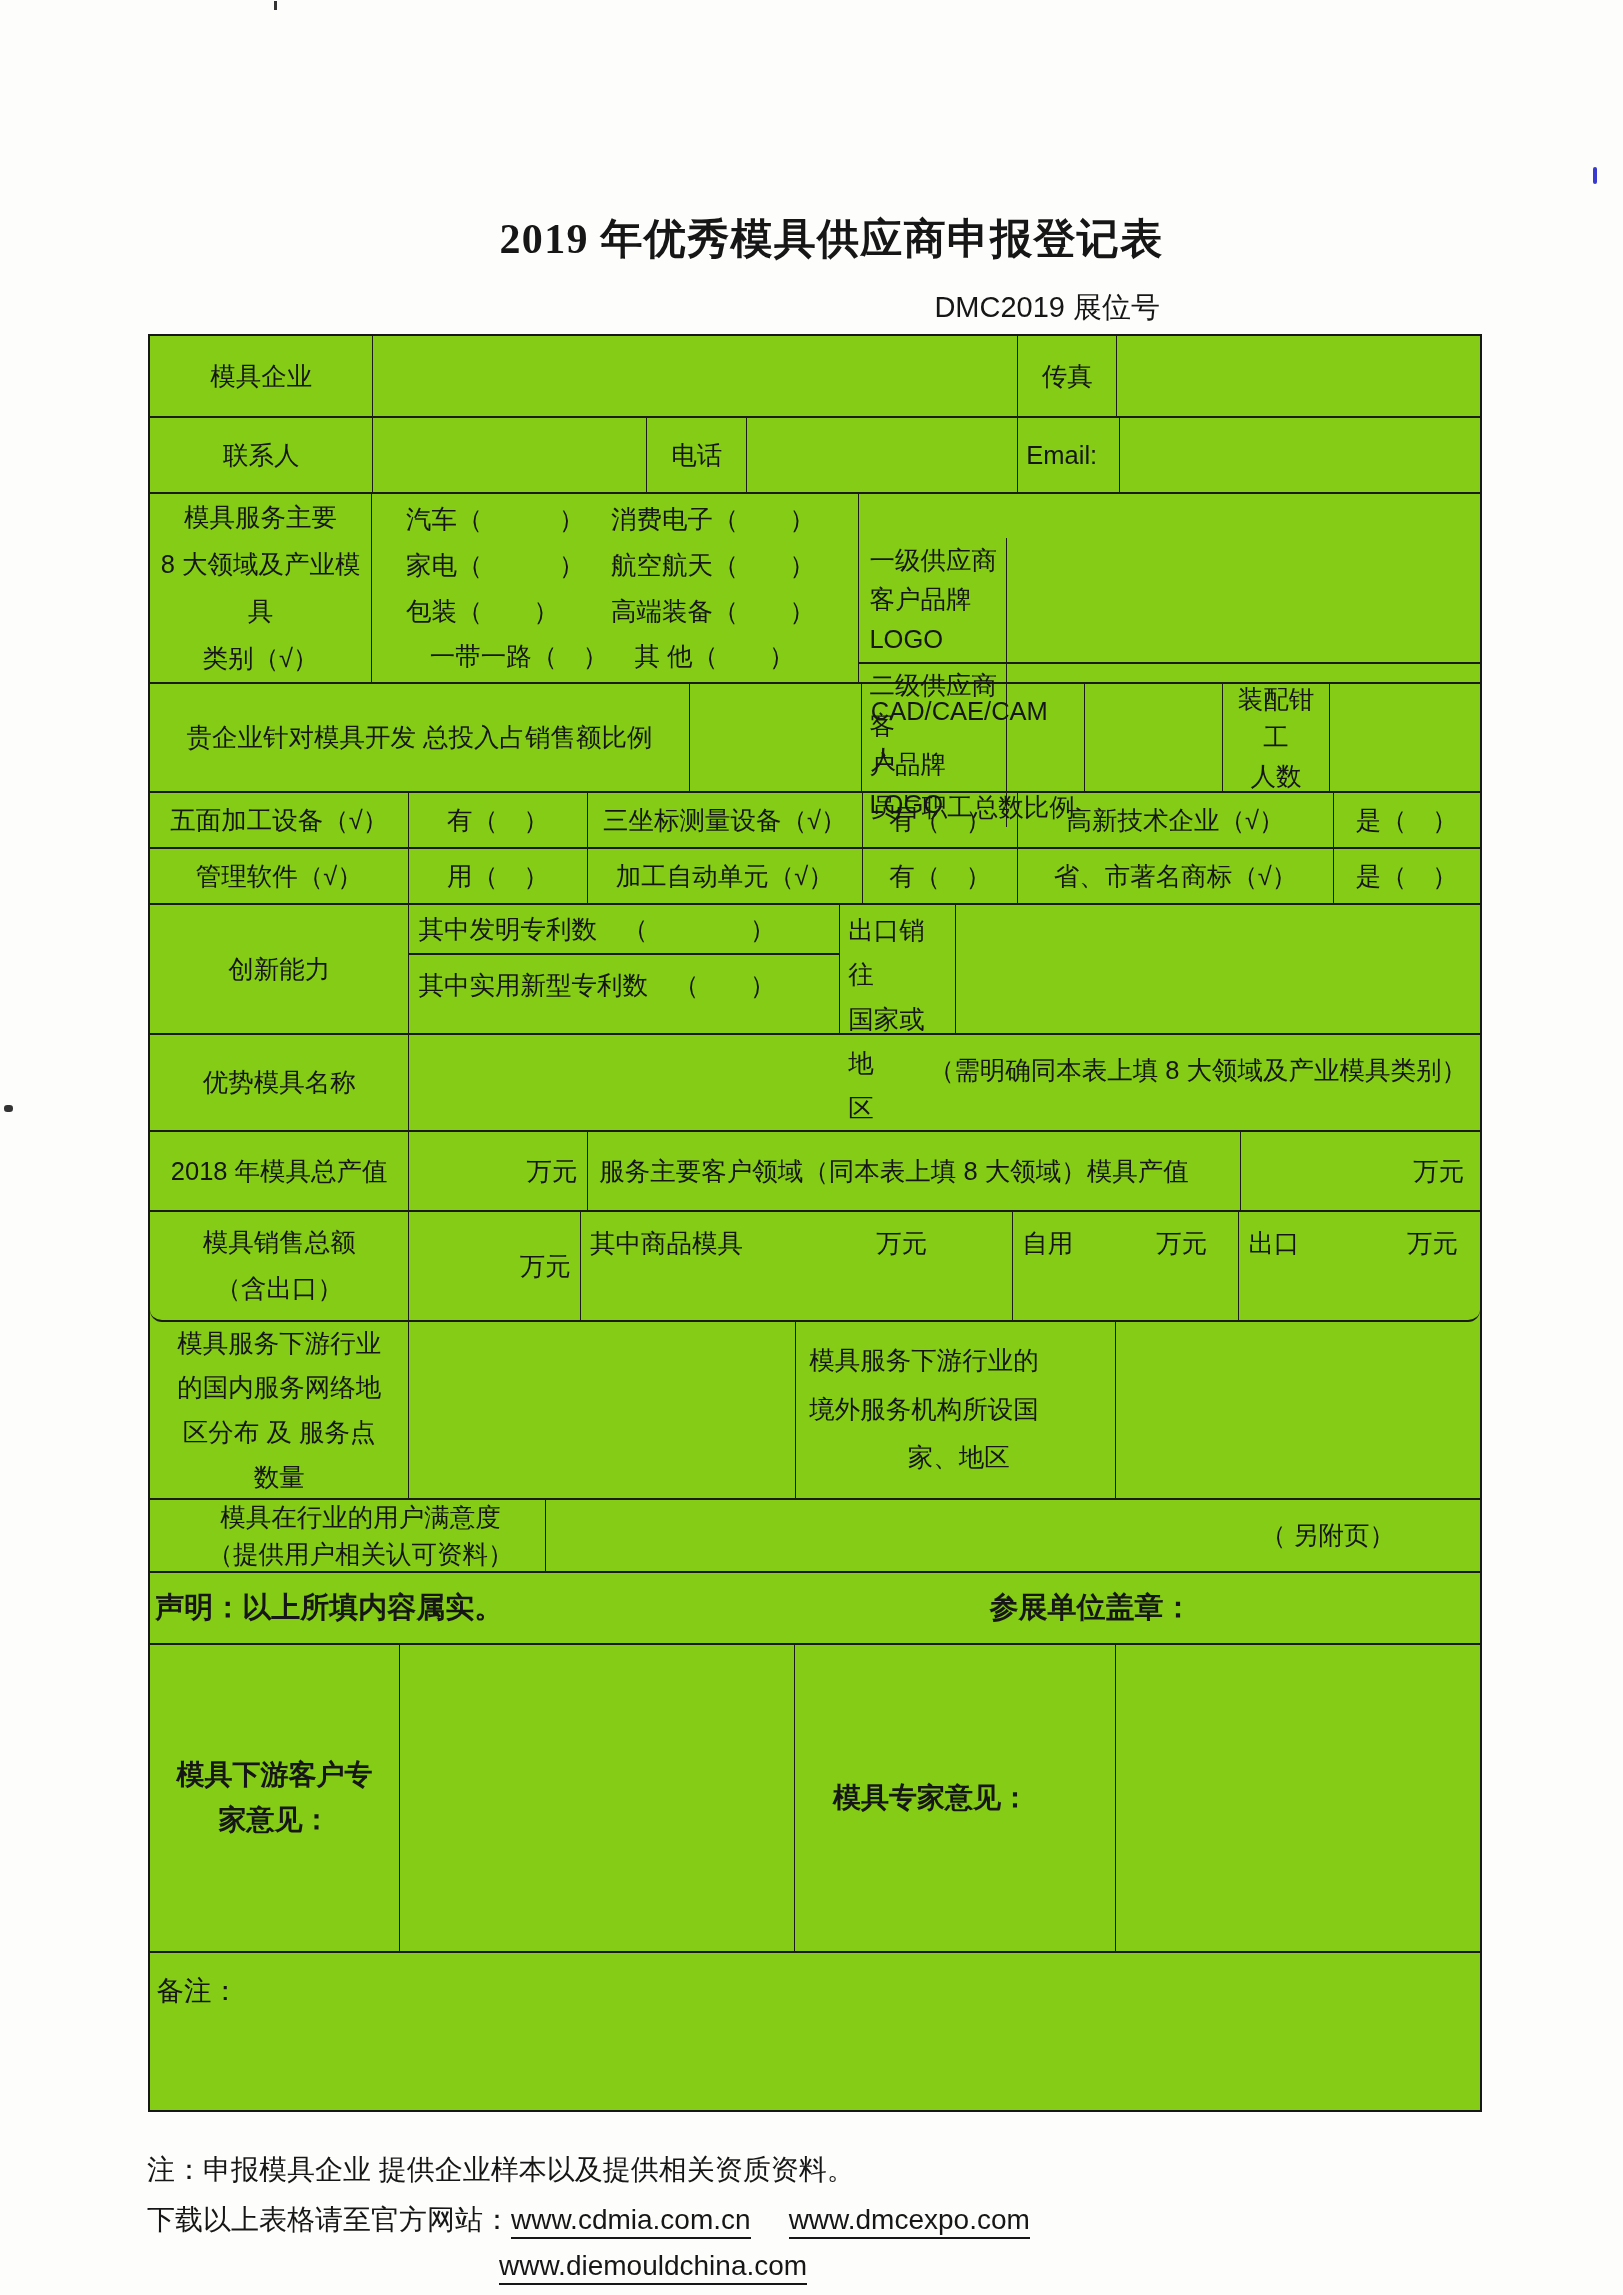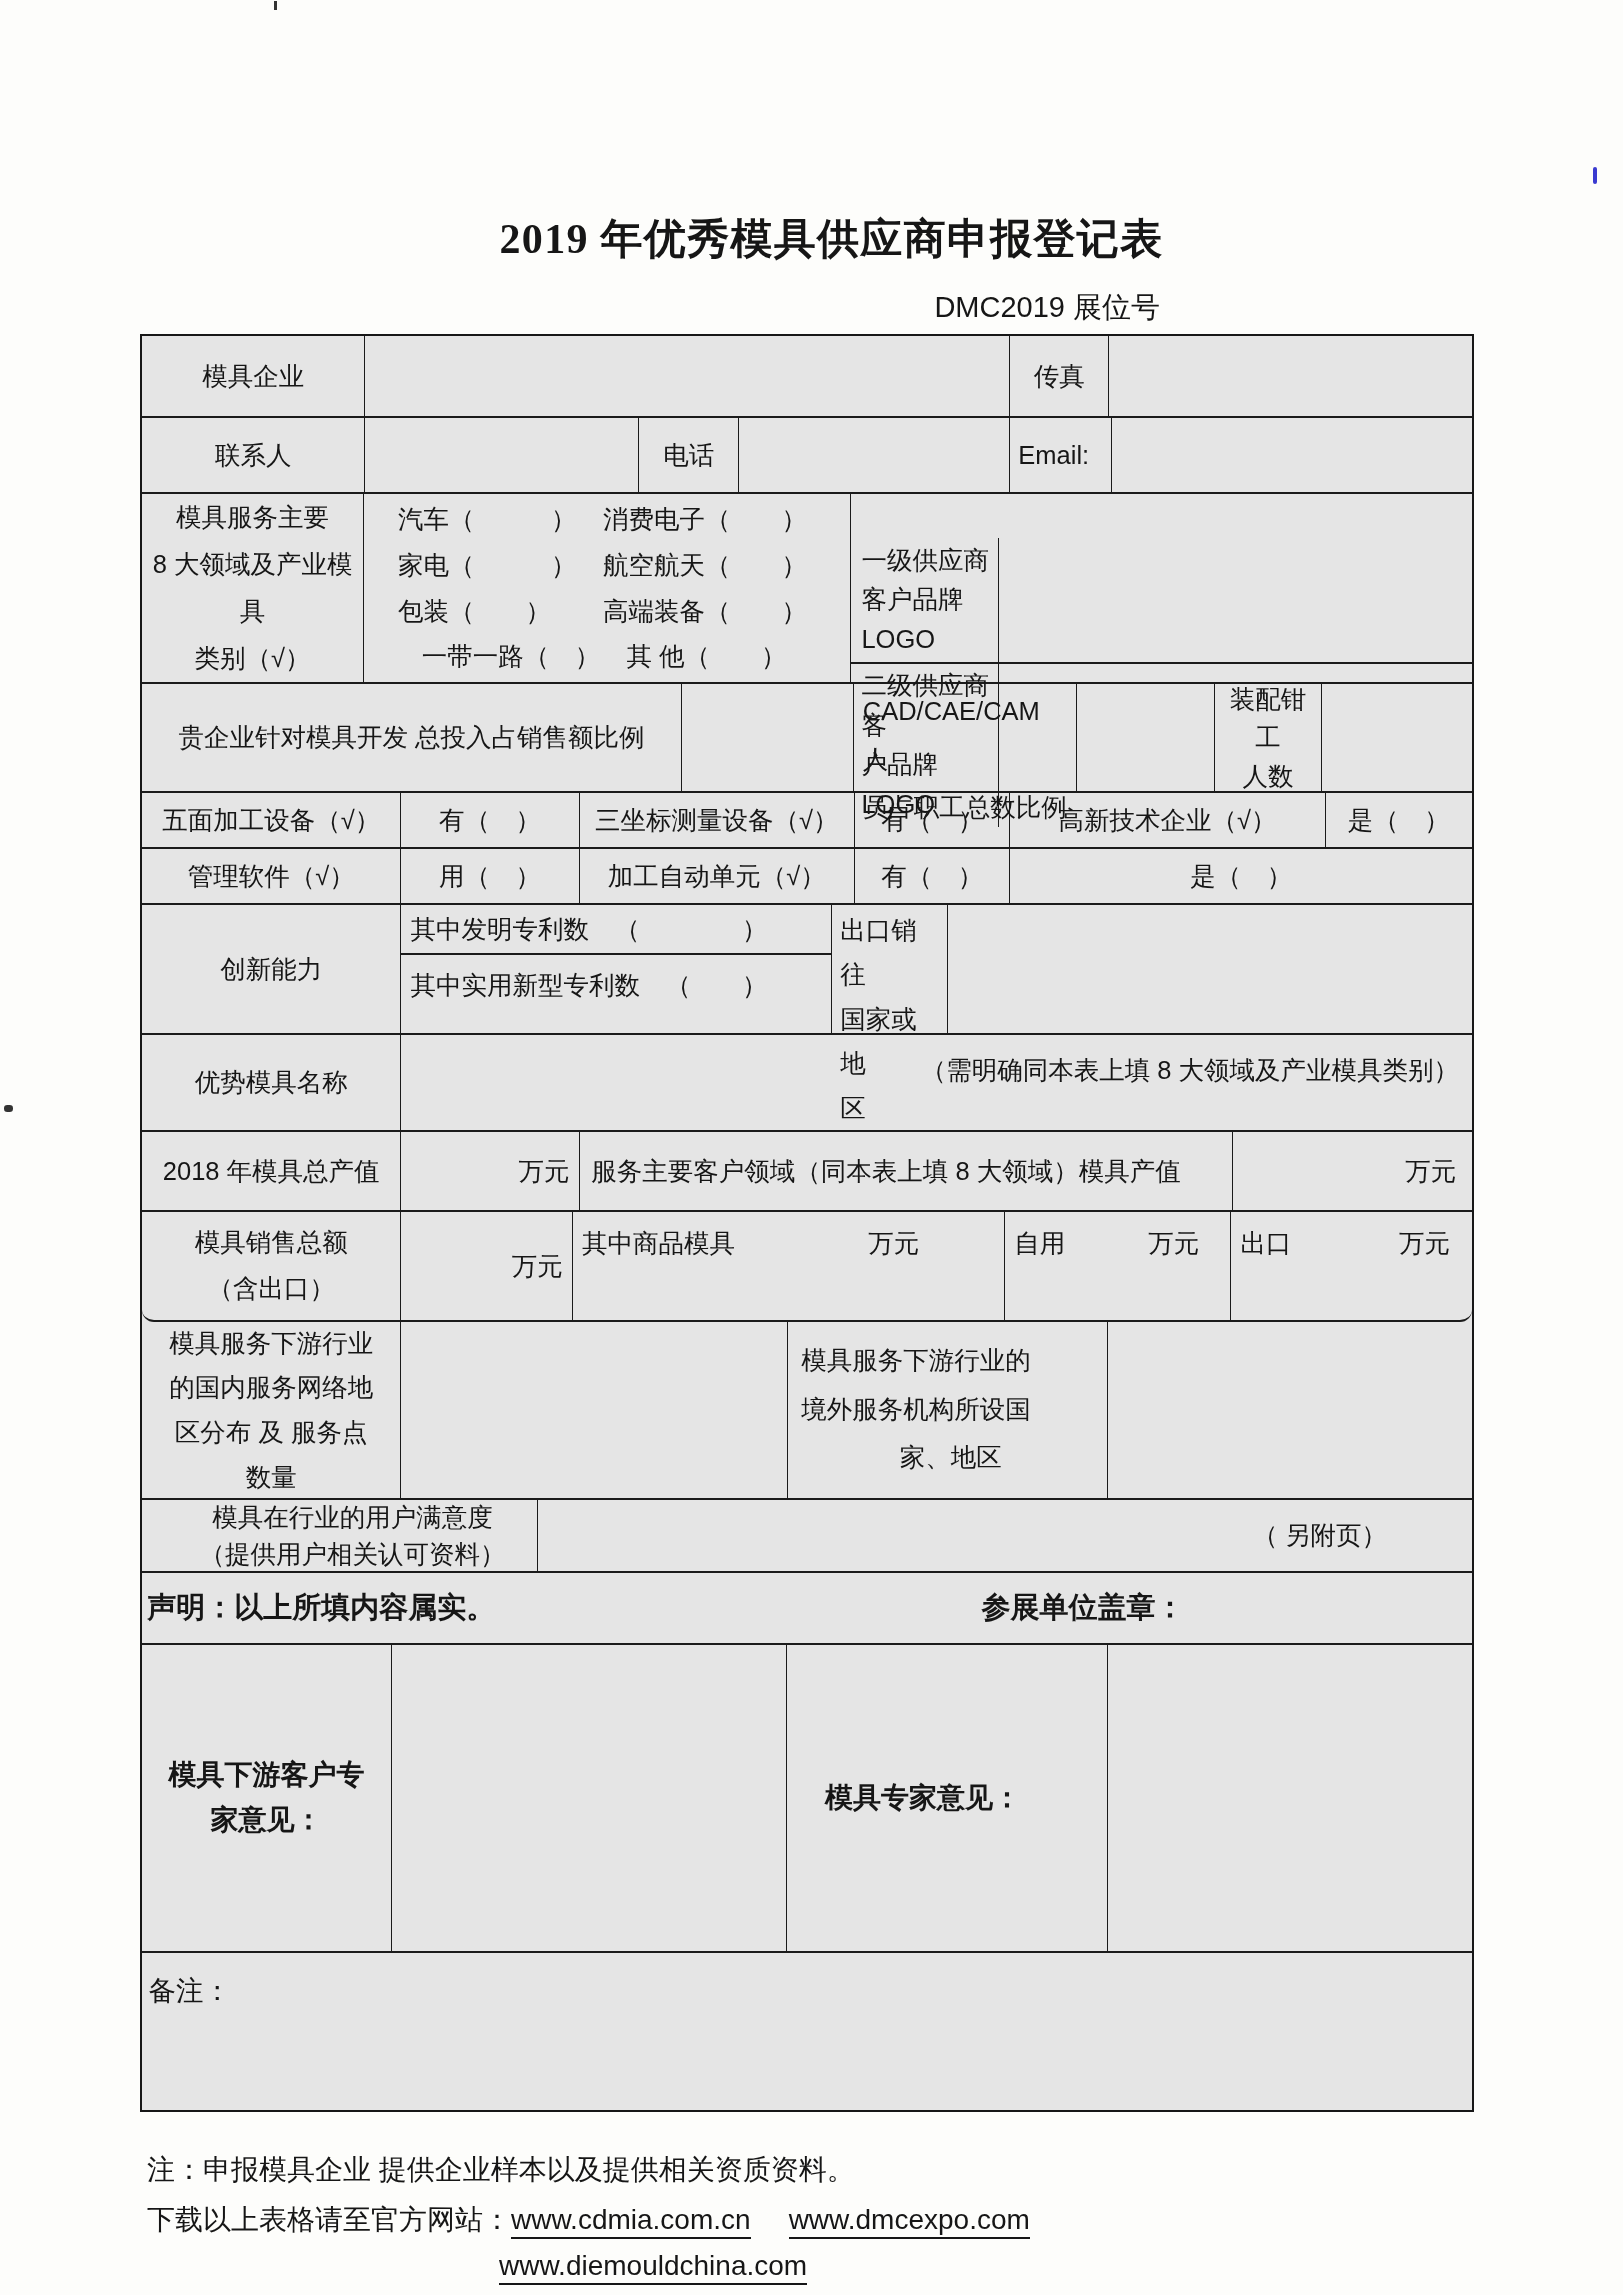--- a/index.html
+++ b/index.html
@@ -12,22 +12,22 @@
   .page-title{
     position:absolute;top:211px;left:0;width:1663px;
     text-align:center;font-family:"Liberation Serif", serif;
     font-weight:bold;font-size:42px;letter-spacing:1.3px;
   }
   .booth{
     position:absolute;top:288px;left:0;width:1160px;
     text-align:right;font-size:29px;font-weight:500;
   }
   .tbl{
-    position:absolute;left:140px;top:334px;width:1334px;
-    border:2.6px solid #171717;background:#e5e5e5;
+    position:absolute;left:148px;top:334px;width:1334px;
+    border:2.6px solid #171717;background:#84cc16;
     display:flex;flex-direction:column;box-sizing:border-box;
   }
   .tr{display:flex;border-bottom:2px solid #1b1b1b;box-sizing:border-box;flex-shrink:0;}
   .tr:last-child{border-bottom:none;}
   .td{
     border-right:1.6px solid #1b1b1b;box-sizing:border-box;
     display:flex;align-items:center;justify-content:center;
     text-align:center;padding:2.6px 6.5px;font-size:25.5px;line-height:1.5;
   }
   .td:last-child{border-right:none;}
@@ -139,20 +139,21 @@
     <div class="td" style="width:11.7%;">有（　）</div>
     <div class="td" style="width:23.7%;">高新技术企业（√）</div>
     <div class="td" style="flex:1;">是（　）</div>
   </div>
 
   <div class="tr" style="height:56px;">
     <div class="td" style="width:19.5%;">管理软件（√）</div>
     <div class="td" style="width:13.4%;">用（　）</div>
     <div class="td" style="width:20.7%;">加工自动单元（√）</div>
     <div class="td" style="width:11.7%;">有（　）</div>
+    <div class="td" style="width:23.7%;">省、市著名商标（√）</div>
     <div class="td" style="flex:1;">是（　）</div>
   </div>
 
   <div class="tr" style="height:130px;">
     <div class="td" style="width:19.5%;">创新能力</div>
     <div class="subarea" style="width:32.4%;border-right:1.6px solid #1b1b1b;">
       <div class="td left" style="flex:2;border-right:none;border-bottom:2px solid #1b1b1b;padding-left:9.2px;">其中发明专利数　（　　　　）</div>
       <div class="td left top" style="flex:3;border-right:none;padding-left:9.2px;padding-top:10.5px;">其中实用新型专利数　（　　）</div>
     </div>
     <div class="td col left" style="width:8.7%;align-items:flex-start;padding-left:7.9px;line-height:1.75;">

